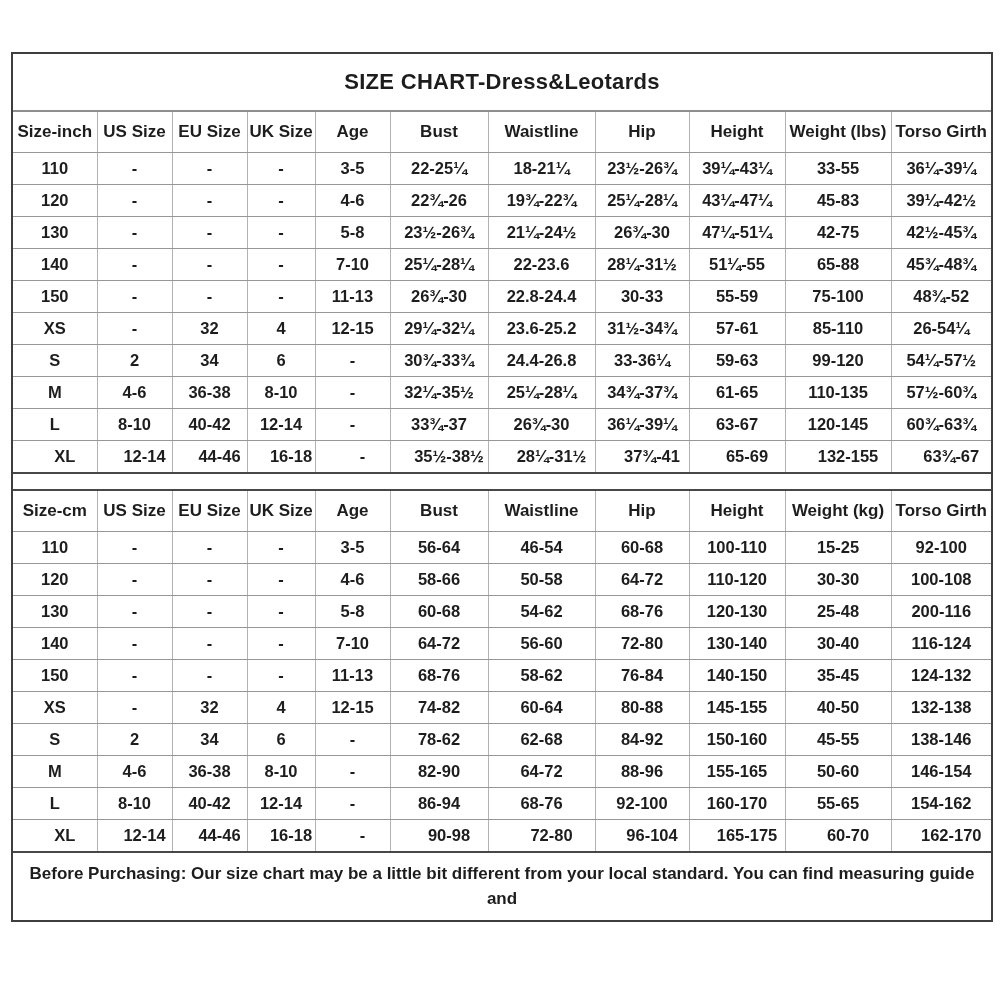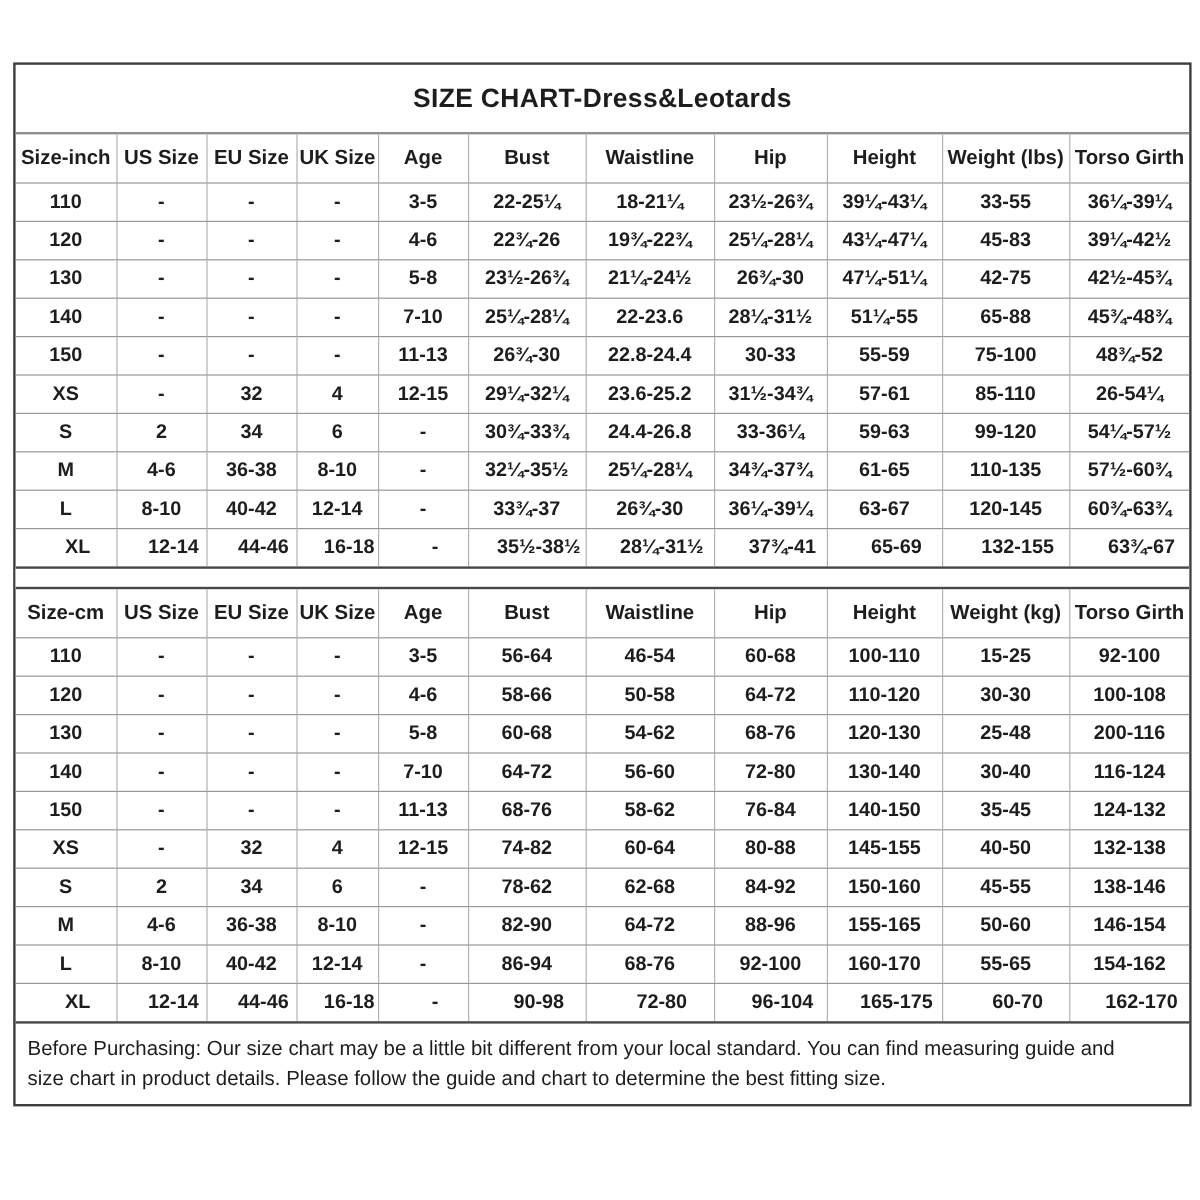--- a/index.html
+++ b/index.html
@@ -78,23 +78,23 @@
 
   .gap {
     height: 15px;
     border-top: 2px solid #474747;
     border-bottom: 2px solid #474747;
     background: #ffffff;
   }
   .footer-note {
     border-top: 2px solid #474747;
     padding: 8px 10px 9px 10px;
-    text-align: left;
+    text-align: center;
     font-size: 17px;
-    font-weight: normal;
+    font-weight: bold;
     line-height: 25px;
   }
 </style>
 </head>
 <body>
 
 <div class="frame">
 
   <div class="title">SIZE CHART-Dress&amp;Leotards</div>
 
@@ -421,16 +421,15 @@
           <td>96-104</td>
           <td>165-175</td>
           <td>60-70</td>
           <td>162-170</td>
         </tr>
       </tbody>
   </table>
 
   <div class="footer-note">
     <div>Before Purchasing: Our size chart may be a little bit different from your local standard. You can find measuring guide and</div>
-    <div>size chart in product details. Please follow the guide and chart to determine the best fitting size.</div>
   </div>
 
 </div>
 
 </body></html>

